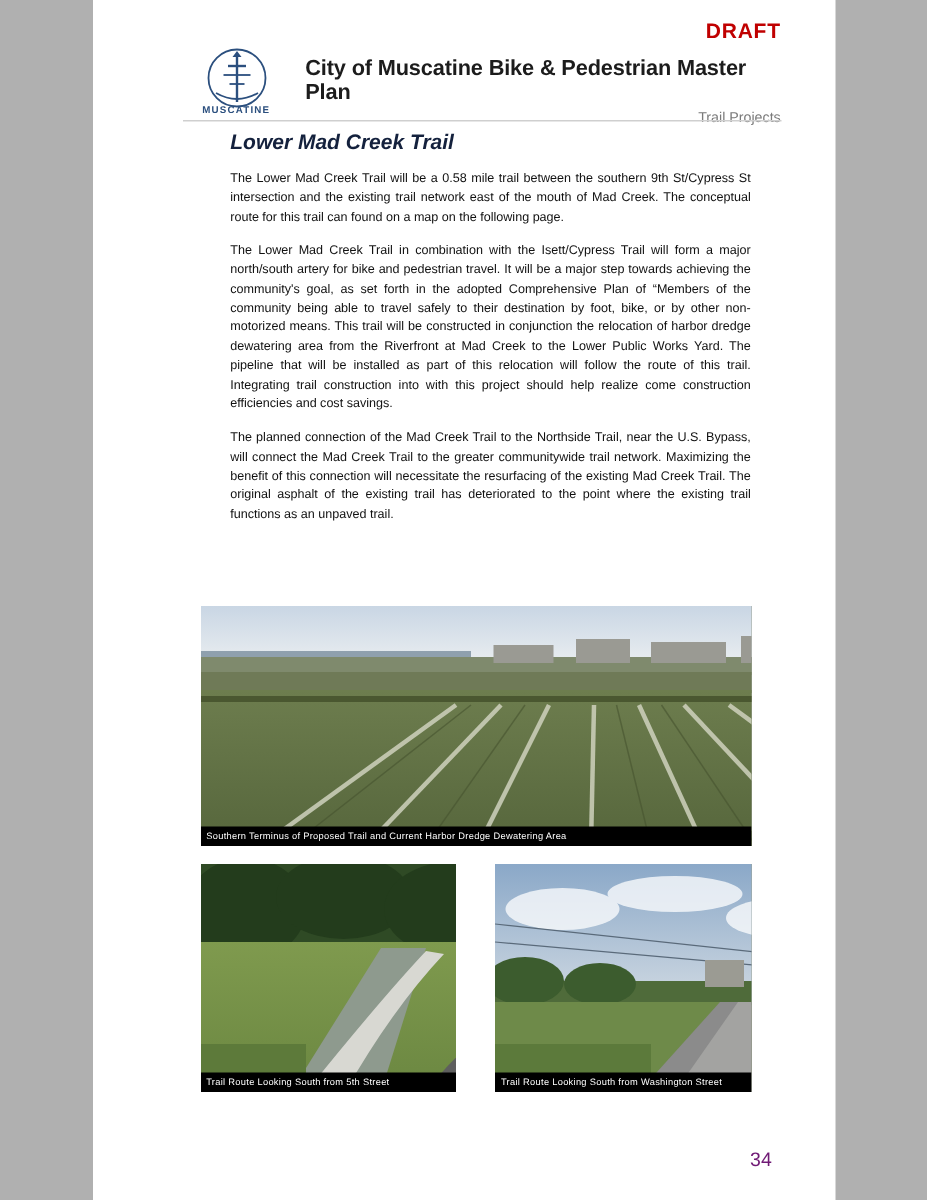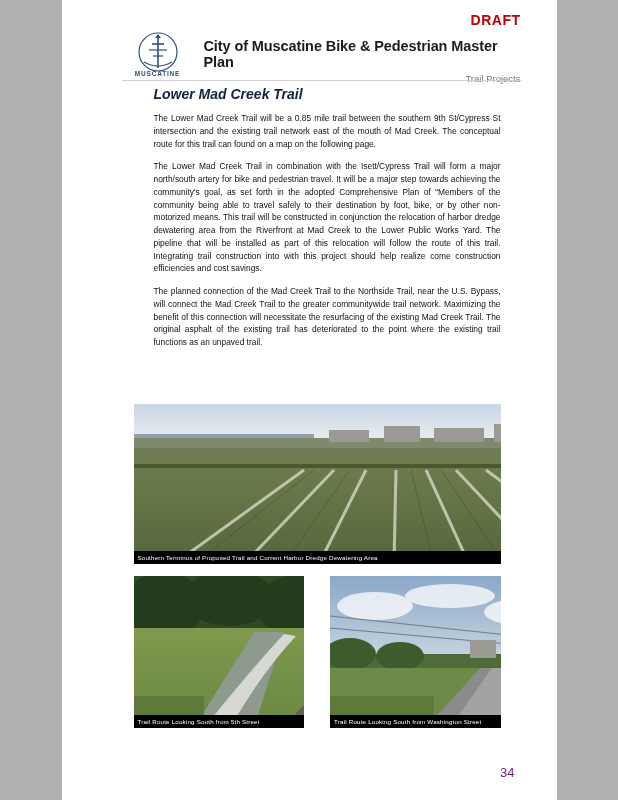--- a/index.html
+++ b/index.html
@@ -174,21 +174,21 @@
     </div>
     <div class="title-block">
       <div class="doc-title">City of Muscatine Bike &amp; Pedestrian Master Plan</div>
       <div class="doc-subtitle">Trail Projects</div>
     </div>
   </div>
   <div class="header-rule"></div>
 
   <div class="content">
     <h1 class="section-title">Lower Mad Creek Trail</h1>
-    <p class="para">The Lower Mad Creek Trail will be a 0.85 mile trail between the southern  9th St/Cypress St intersection and the existing trail network east of the mouth of Mad Creek.   The conceptual route for this trail can found on a map on the following page.</p>
+    <p class="para">The Lower Mad Creek Trail will be a 0.58 mile trail between the southern  9th St/Cypress St intersection and the existing trail network east of the mouth of Mad Creek.   The conceptual route for this trail can found on a map on the following page.</p>
     <p class="para">The Lower Mad Creek Trail in combination with the Isett/Cypress Trail will form a major north/south artery for bike and pedestrian travel.  It will be a major step towards achieving the community's goal, as set forth in the adopted Comprehensive Plan of “Members of the community being able to travel safely to their destination by foot, bike, or by other non-motorized means.  This trail will be constructed in conjunction the relocation of harbor dredge dewatering area from the Riverfront at Mad Creek to the Lower Public Works Yard.  The pipeline that will be installed as part of this relocation will follow the route of this trail.  Integrating trail construction into with this project should help realize come construction efficiencies and cost savings.</p>
     <p class="para">The planned connection of the Mad Creek Trail to the Northside Trail, near the U.S. Bypass, will connect the Mad Creek Trail to the greater communitywide trail network.  Maximizing the benefit of this connection will necessitate the resurfacing of the existing Mad Creek Trail.  The original asphalt of the existing trail has deteriorated to the point where the existing trail functions as an unpaved trail.</p>
   </div>
 
   <div class="figures">
 
     <div class="fig-wide">
       <svg width="490" height="160" viewBox="0 0 490 160" preserveAspectRatio="none">
         <defs>
           <linearGradient id="skyA" x1="0" y1="0" x2="0" y2="1">

